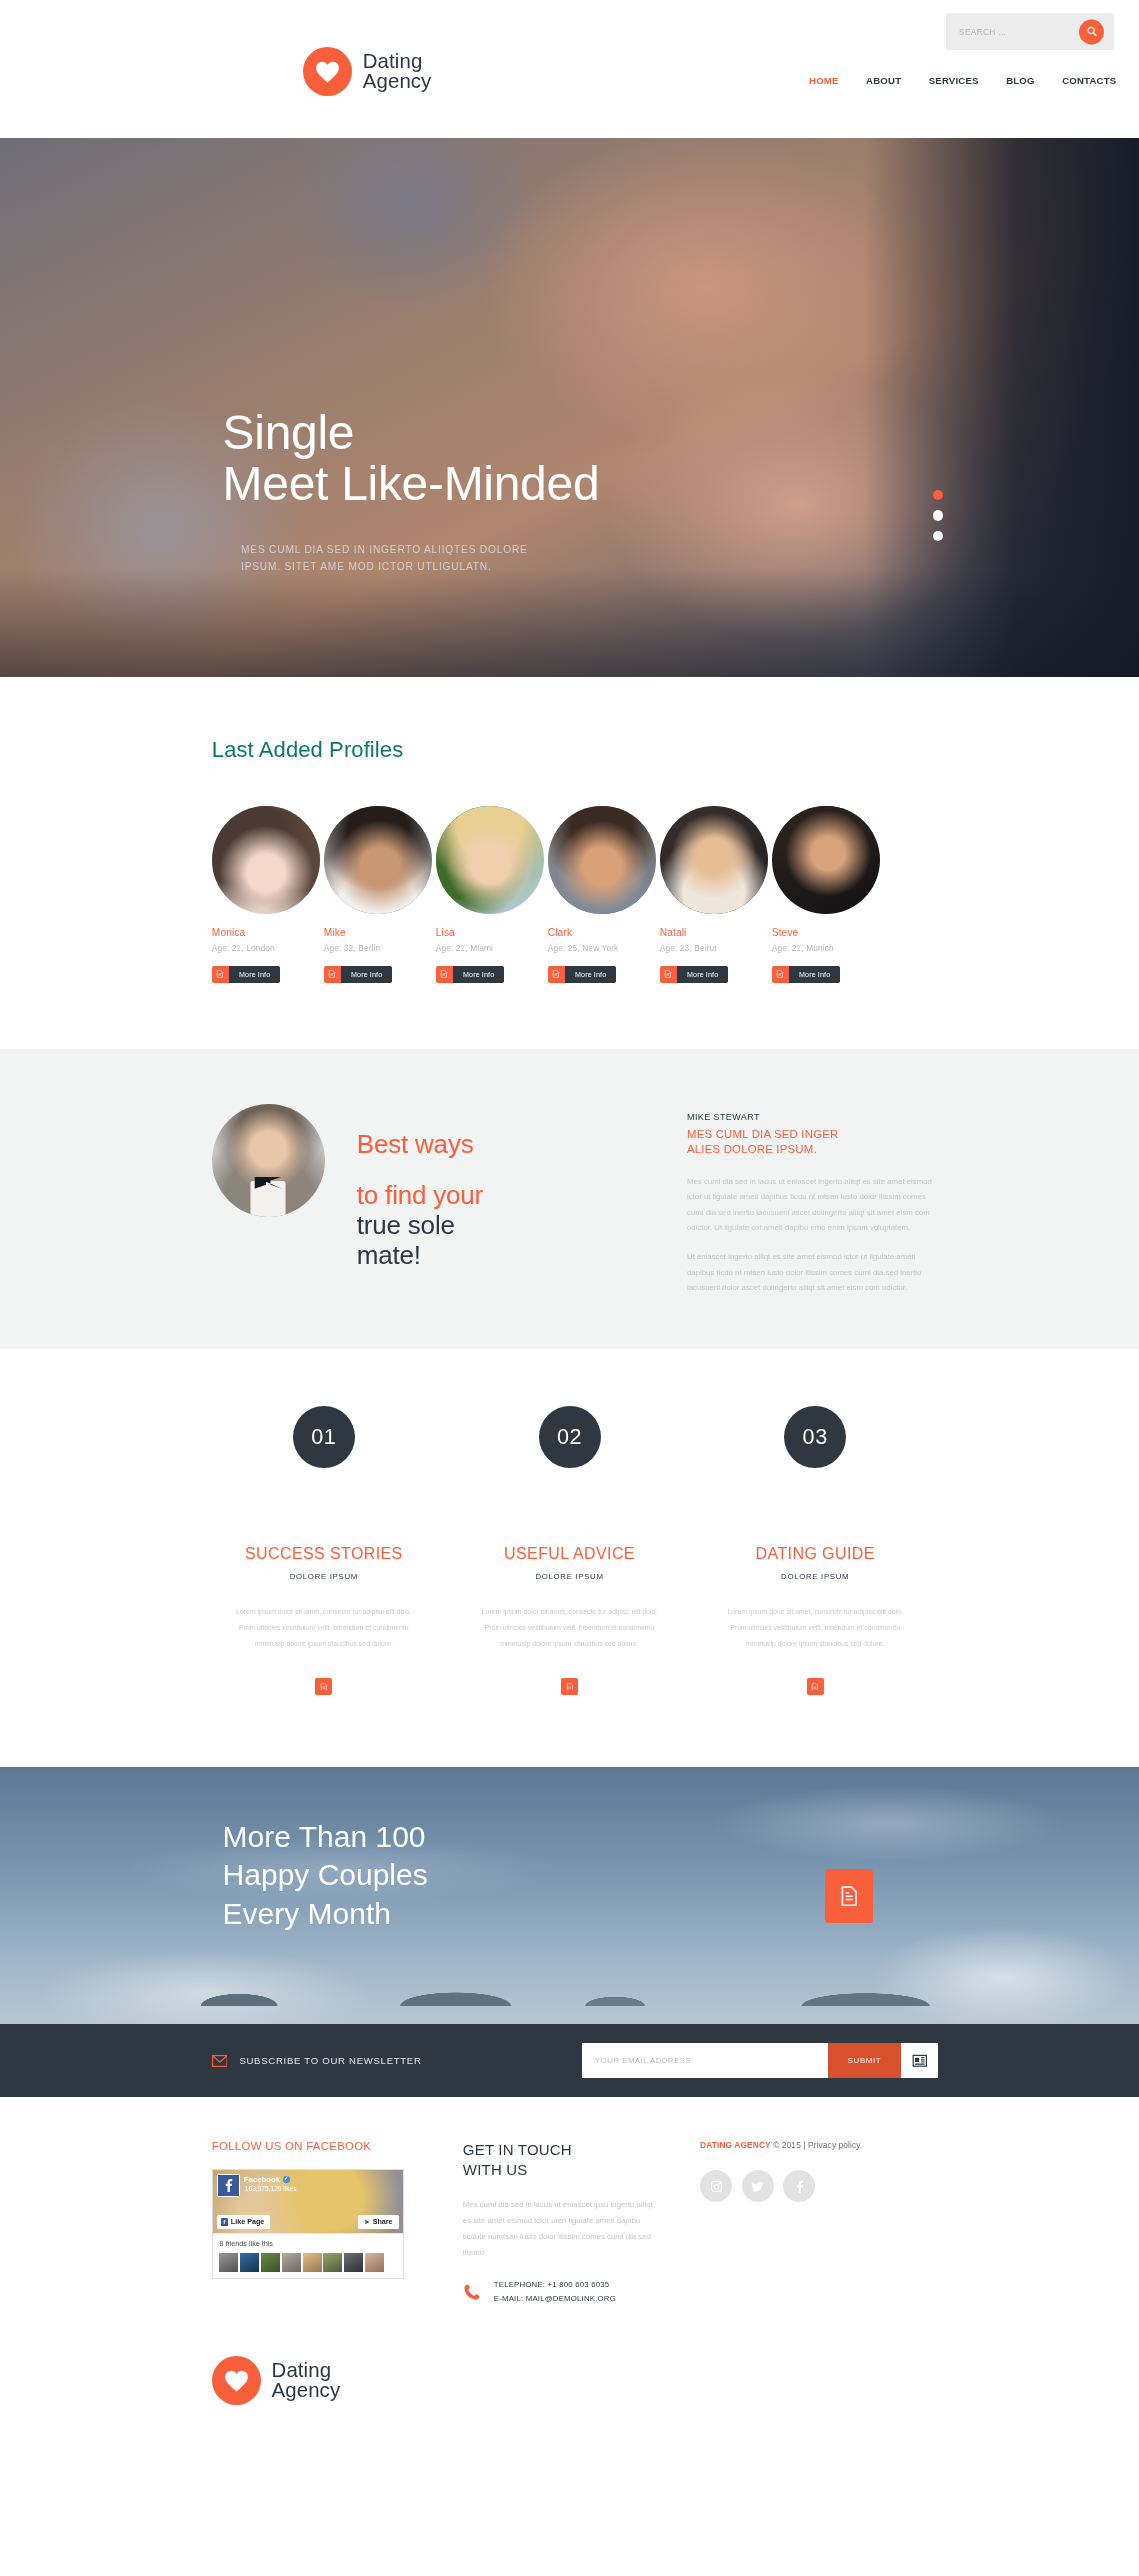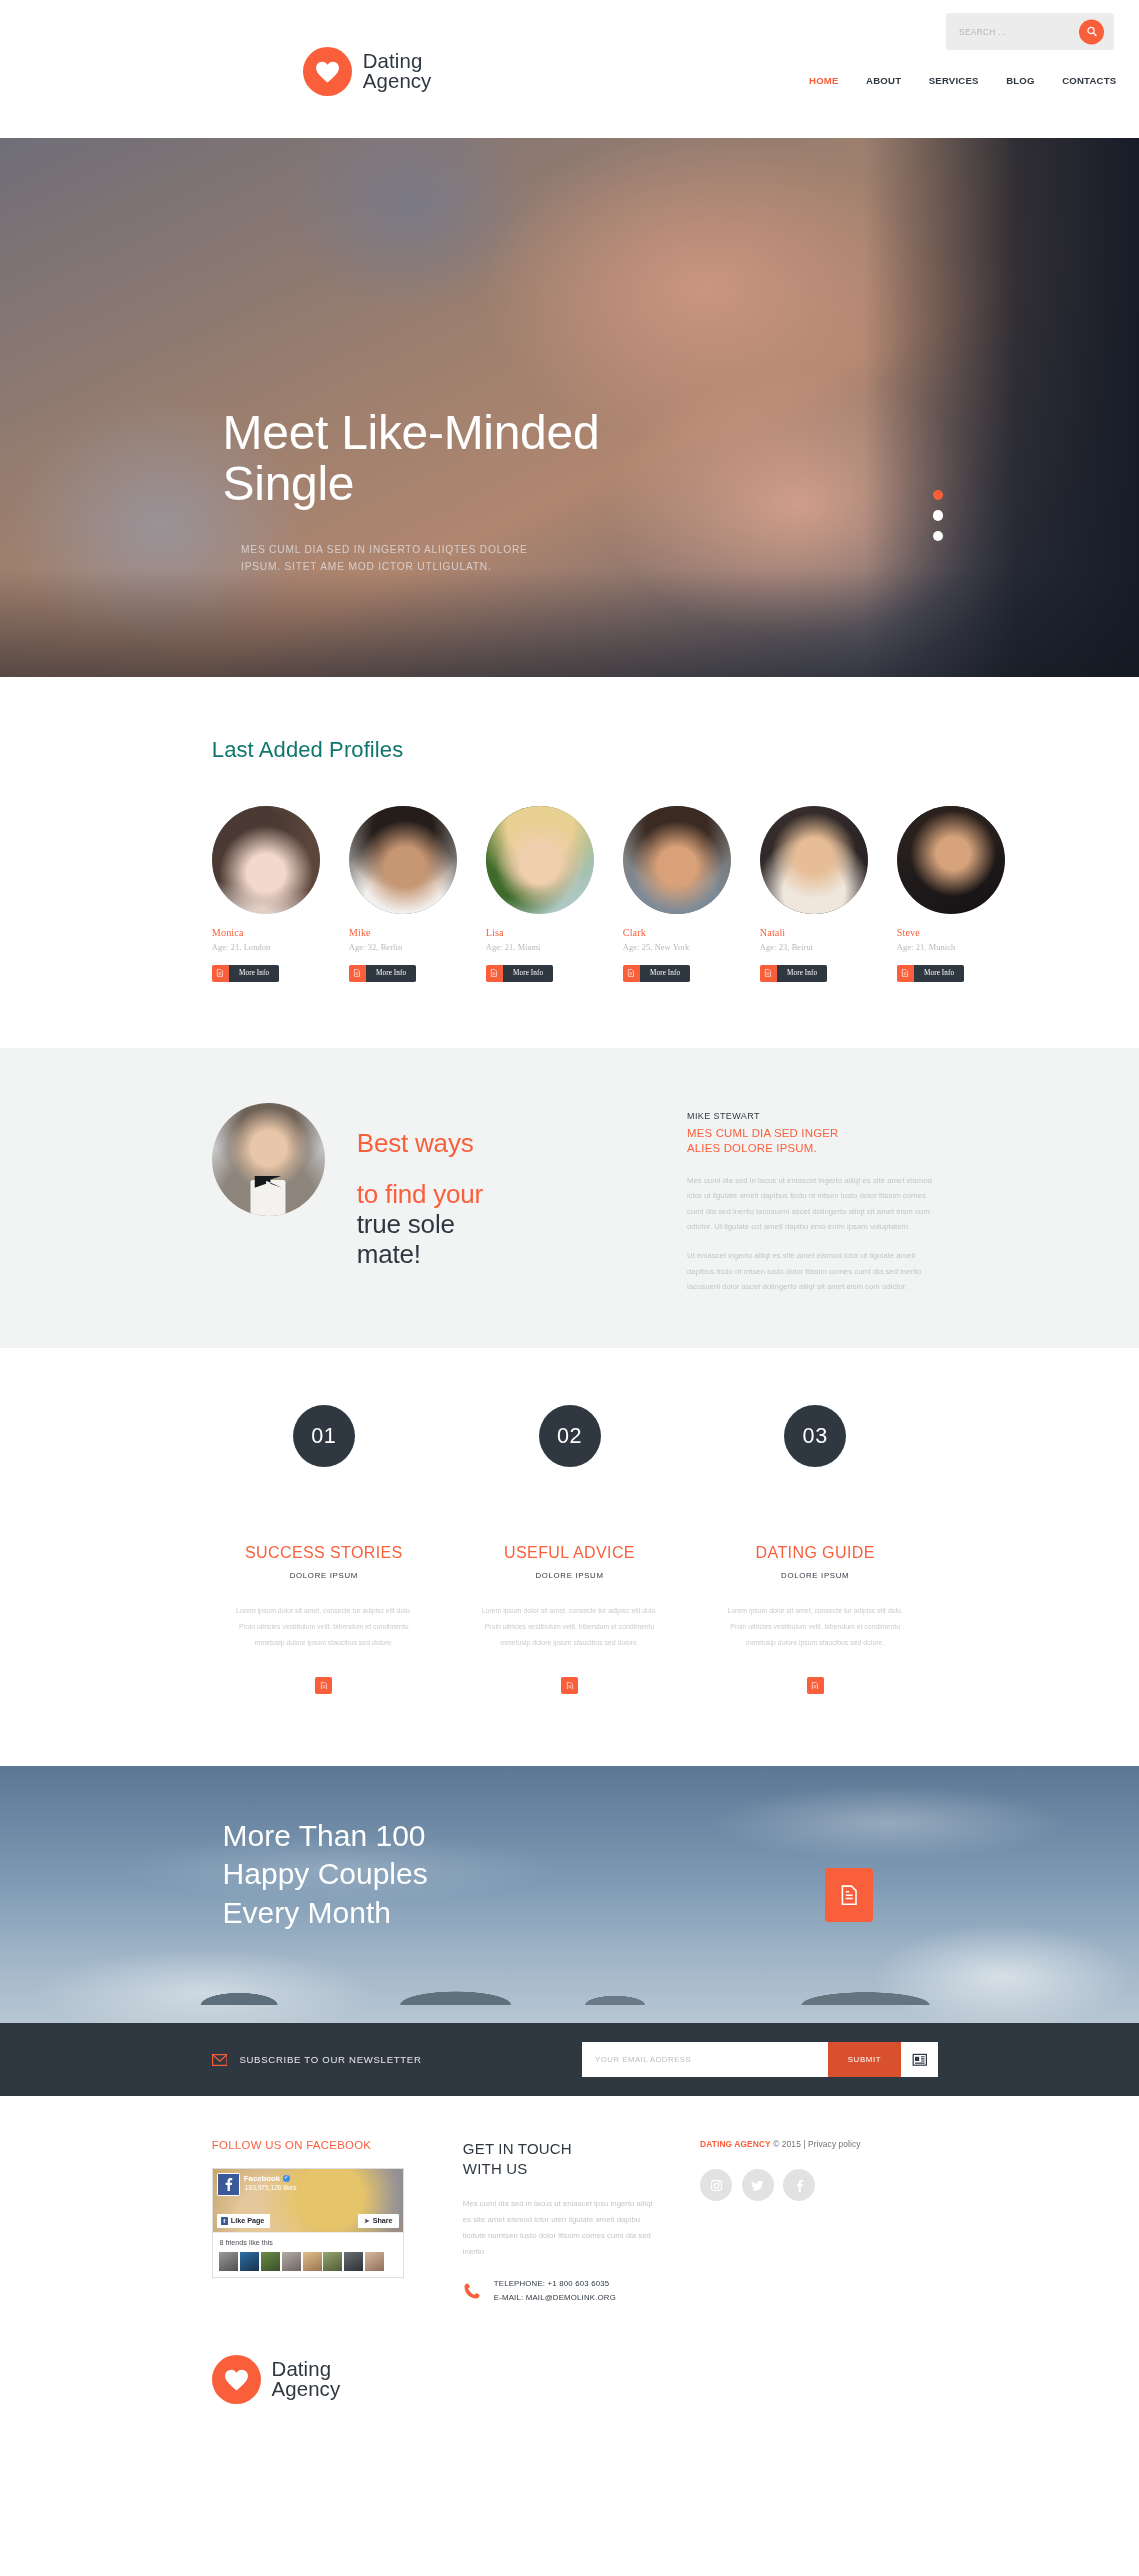--- a/index.html
+++ b/index.html
@@ -102,21 +102,21 @@
   }
   .hero-dots i.on { background: #fa5f3c; }
 
   
   .profiles { background: #fff; padding: 60px 0 66px; }
   .profiles-inner { width: 737px; margin: 0 auto; }
   .sec-title {
     font-size: 22px; font-weight: 300; color: #0f766e;
     letter-spacing: 0.1px; margin-left: 10.8px; margin-bottom: 43px;
   }
-  .profile-row { display: flex; gap: 29px; margin-left: 10.8px; font-family: Liberation Serif, serif; }
+  .profile-row { display: flex; gap: 4px; margin-left: 10.8px; }
   .profile { width: 108px; }
   .avatar {
     width: 108px; height: 108px; border-radius: 50%;
     overflow: hidden; position: relative;
   }
   .avatar .sk { position: absolute; inset: 0; }
   .p1 .sk { background:
       radial-gradient(circle at 50% 62%, #f3d9cc 0 22%, rgba(243,217,204,0) 55%),
       radial-gradient(circle at 22% 30%, #4a3a33 0 40%, rgba(74,58,51,0) 66%),
       radial-gradient(circle at 82% 40%, #5c463c 0 38%, rgba(92,70,60,0) 64%),
@@ -399,22 +399,22 @@
     </div>
   </div>
 
   <div class="hero">
     <div class="hero-photo"></div>
     <div class="hero-dark-right"></div>
     <div class="hero-dark-bottom"></div>
 
     <div class="hero-text">
       <div class="hero-title">
+        <span>Single</span>
         <span>Meet Like-Minded</span>
-        <span>Single</span>
       </div>
       <div class="hero-sub">
         <span>MES CUML DIA SED IN INGERTO ALIIQTES DOLORE</span>
         <span>IPSUM. SITET AME MOD ICTOR UTLIGULATN.</span>
       </div>
     </div>
 
     <div class="hero-dots">
       <i class="on"></i>
       <i></i>

